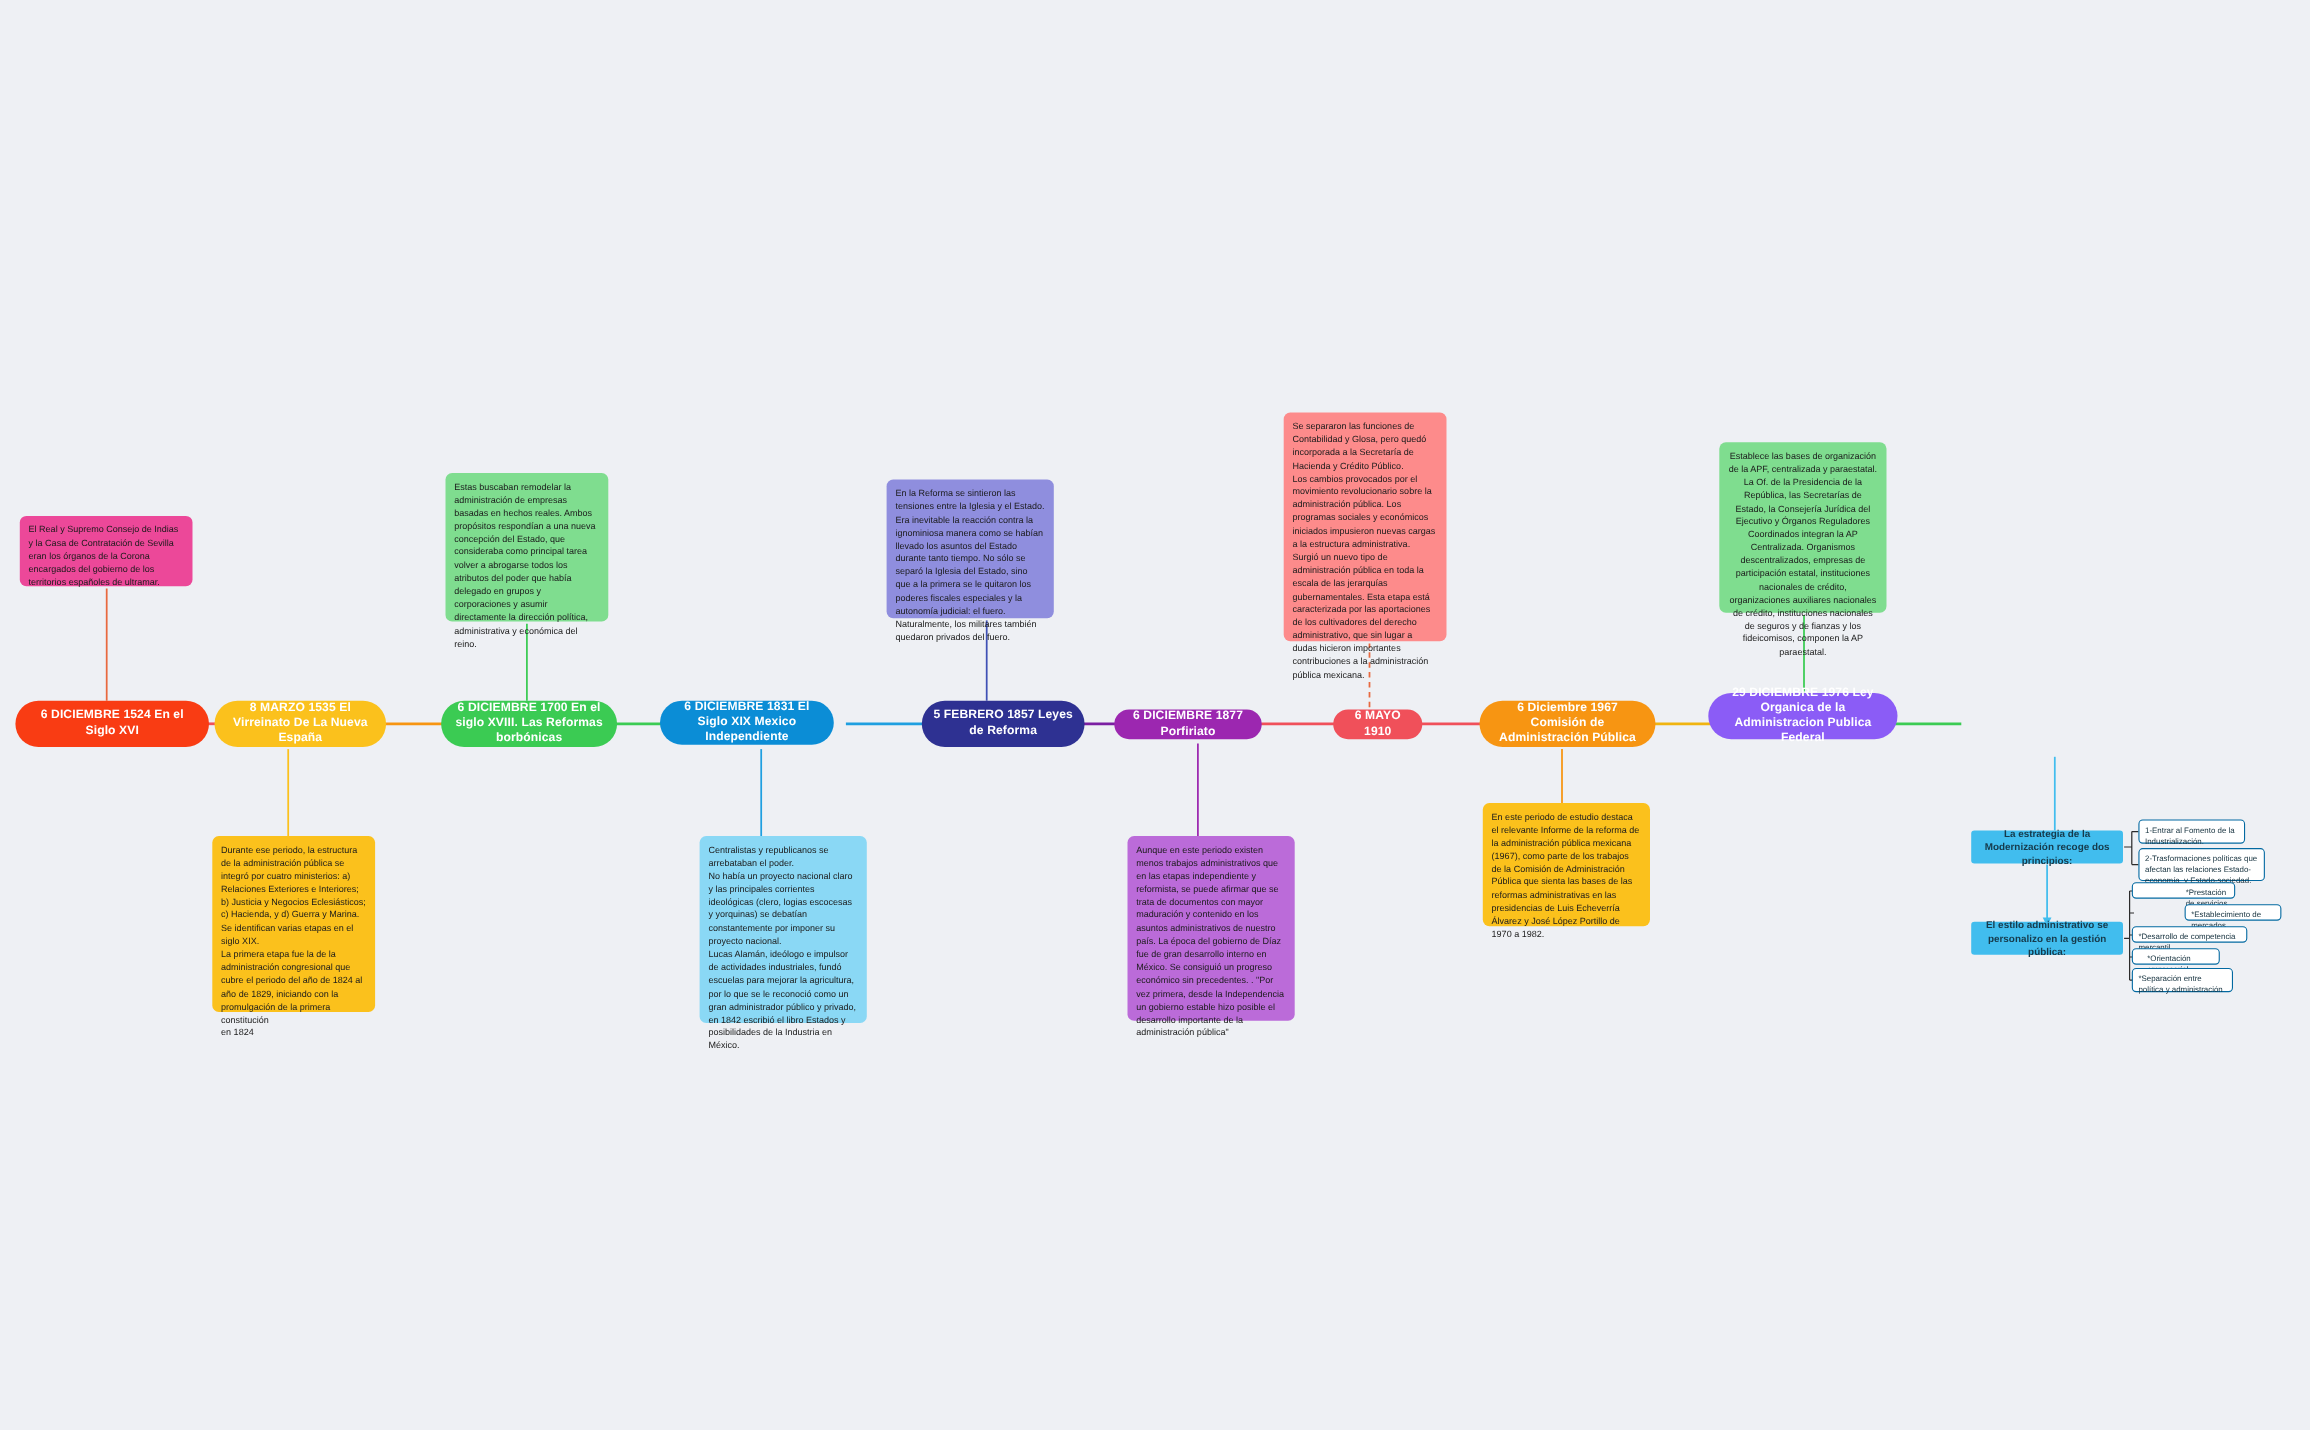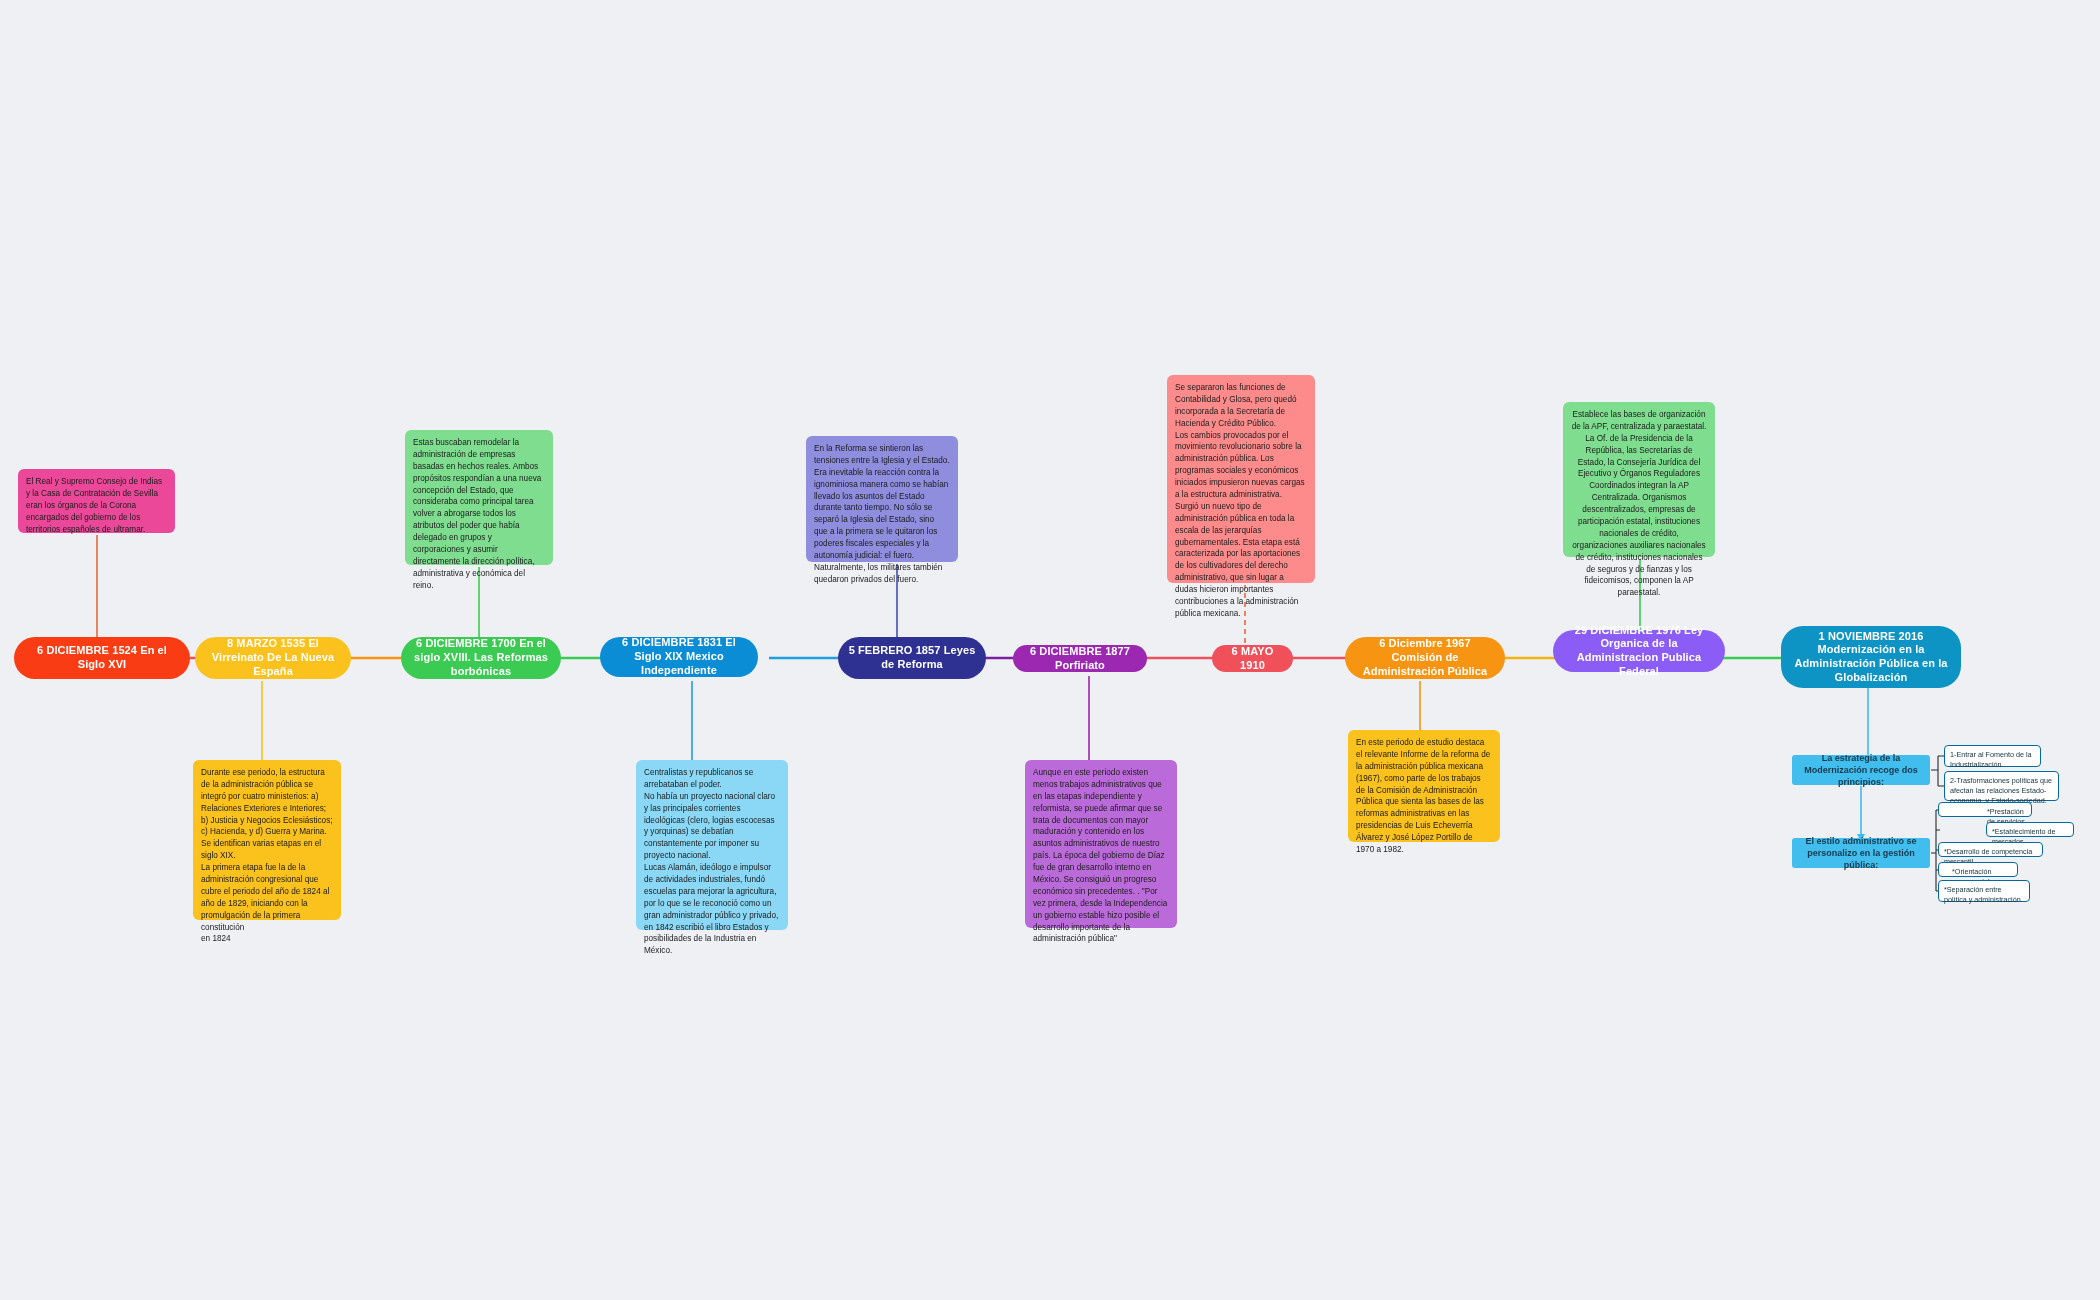--- a/index.html
+++ b/index.html
@@ -133,23 +133,20 @@
     </div>
   <div class="node" id="n7" style="left: 1212px; top: 645px; width: 81px; height: 27px; background: rgb(240, 80, 90);">
       <span>6 MAYO 1910</span>
     </div>
   <div class="node" id="n8" style="left: 1345px; top: 637px; width: 160px; height: 42px; background: rgb(247, 149, 18);">
       <span>6 Diciembre 1967 Comisión de Administración Pública</span>
     </div>
   <div class="node" id="n9" style="left: 1553px; top: 630px; width: 172px; height: 42px; background: #8b5cf6;">
       <span>29 DICIEMBRE 1976 Ley Organica de la Administracion Publica Federal</span>
     </div>
-  <div class="node" id="n10" style="left: 1781px; top: 626px; width: 180px; height: 62px; background: rgb(13, 147, 196);">
-      <span>1 NOVIEMBRE 2016 Modernización en la Administración Pública en la Globalización</span>
-    </div>
 
   <div class="card" id="c1" style="left: 18px; top: 469px; width: 157px; height: 64px; background: #ec4899; text-align: left;">El Real y Supremo Consejo de Indias y la Casa de Contratación de Sevilla eran los órganos de la Corona encargados del gobierno de los territorios españoles de ultramar.</div>
   <div class="card" id="c2" style="left: 193px; top: 760px; width: 148px; height: 160px; background: rgb(251, 193, 28); text-align: left;">Durante ese periodo, la estructura de la administración pública se integró por cuatro ministerios: a) Relaciones Exteriores e Interiores; b) Justicia y Negocios Eclesiásticos; c) Hacienda, y d) Guerra y Marina.
 Se identifican varias etapas en el siglo XIX.
 La primera etapa fue la de la administración congresional que cubre el periodo del año de 1824 al año de 1829, iniciando con la promulgación de la primera constitución
 en 1824</div>
   <div class="card" id="c3" style="left: 405px; top: 430px; width: 148px; height: 135px; background: rgb(127, 221, 143); text-align: left;">Estas buscaban remodelar la administración de empresas basadas en hechos reales. Ambos propósitos respondían a una nueva concepción del Estado, que consideraba como principal tarea volver a abrogarse todos los atributos del poder que había delegado en grupos y corporaciones y asumir directamente la dirección política, administrativa y económica del reino.</div>
   <div class="card" id="c4" style="left: 616px; top: 760px; width: 152px; height: 170px; background: rgb(138, 216, 245); text-align: left; margin-left: 20px;">Centralistas y republicanos se arrebataban el poder.
 No había un proyecto nacional claro y las principales corrientes ideológicas (clero, logias escocesas y yorquinas) se debatían constantemente por imponer su proyecto nacional.
 Lucas Alamán, ideólogo e impulsor de actividades industriales, fundó escuelas para mejorar la agricultura, por lo que se le reconoció como un gran administrador público y privado, en 1842 escribió el libro Estados y posibilidades de la Industria en México.</div>

